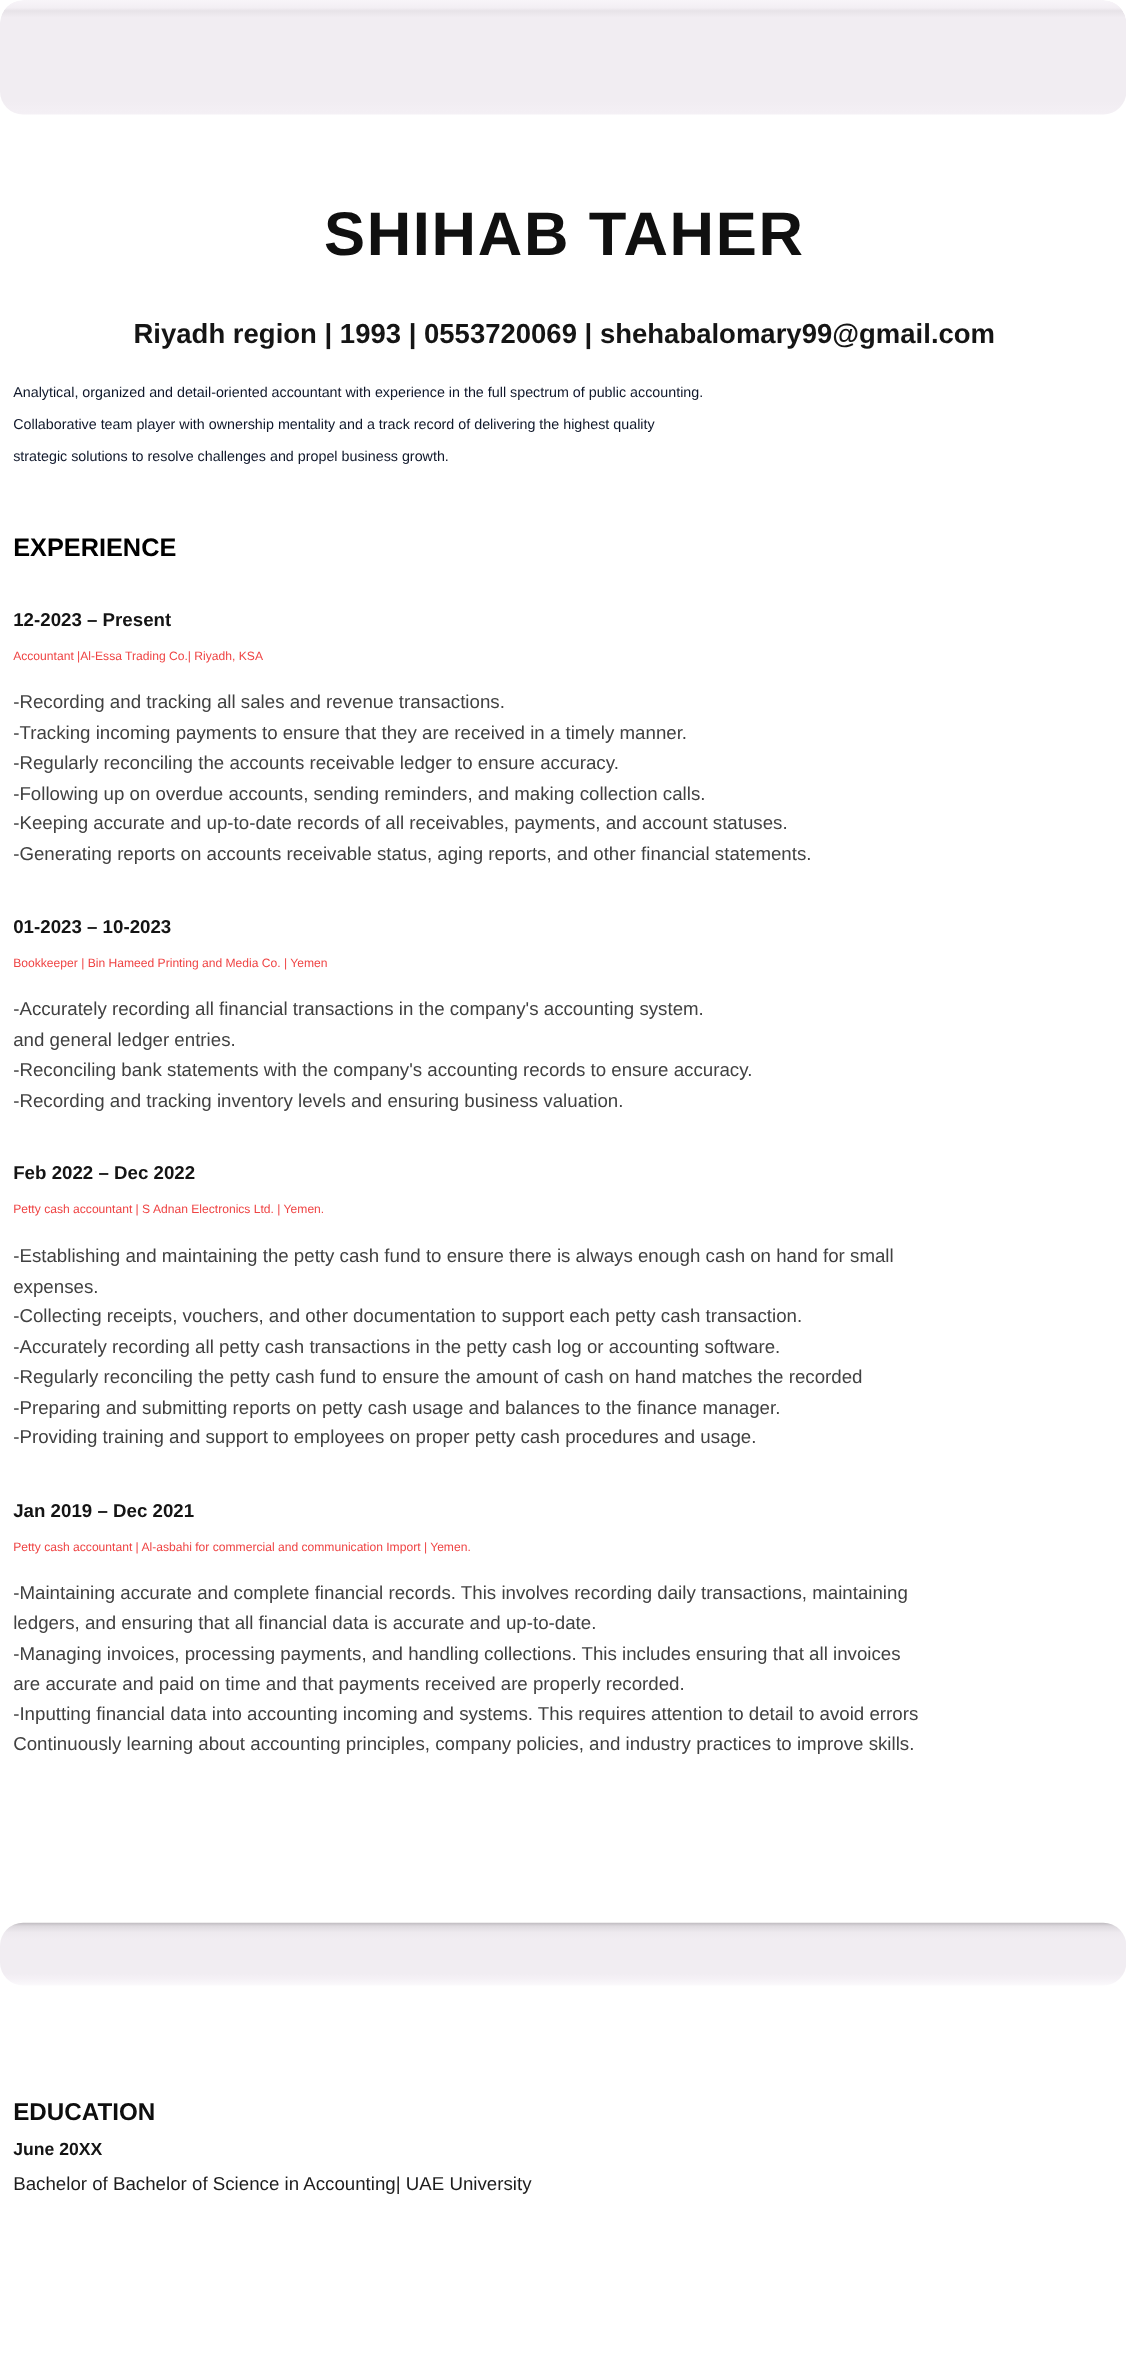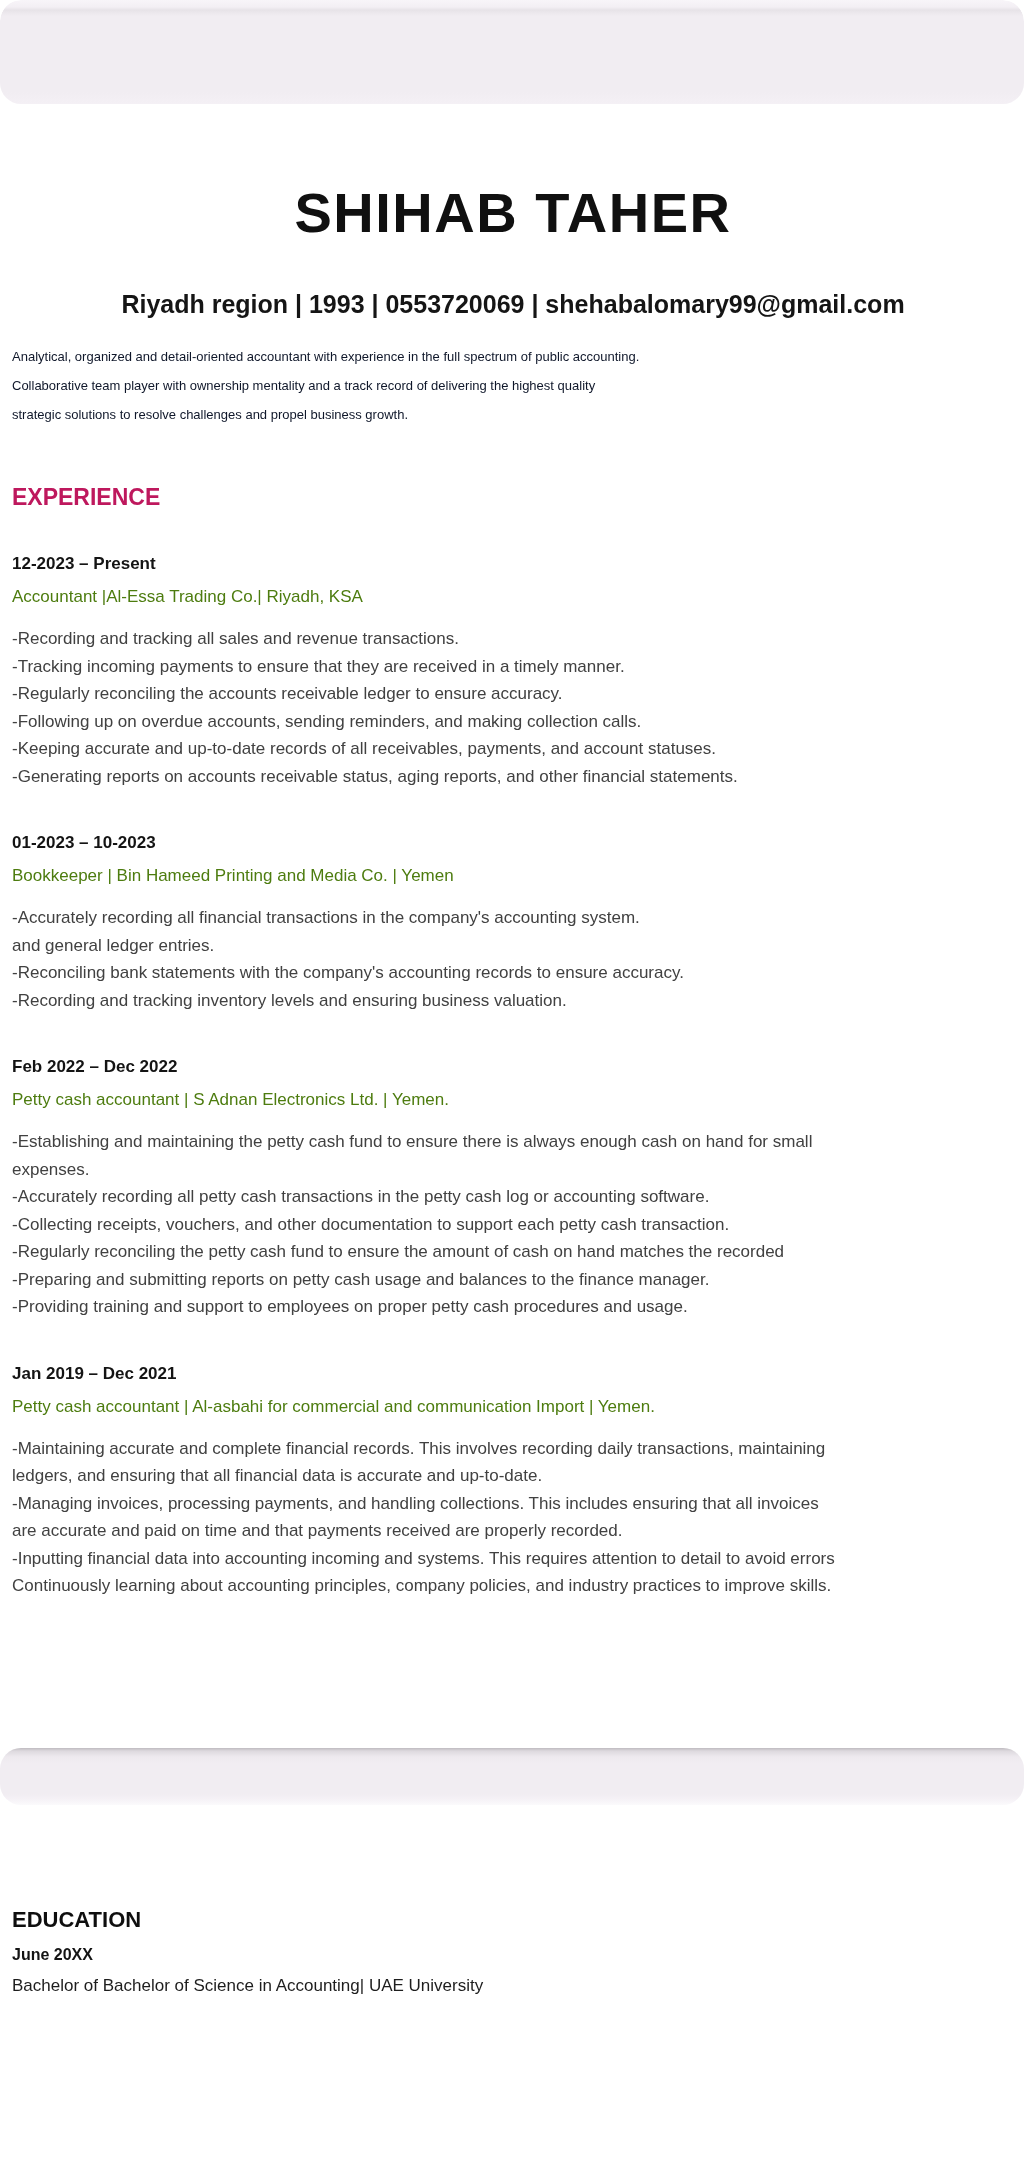--- a/index.html
+++ b/index.html
@@ -73,35 +73,35 @@
     font-size: 13px;
     line-height: 29px;
     color: #0f172a;
   }
 
   .section-heading {
     margin-top: 54px;
     font-size: 23px;
     line-height: 28px;
     font-weight: bold;
-    color: #be185d;
+    color: #000000;
   }
 
   .job { margin-top: 42px; }
   .job-dates {
     font-size: 17px;
     line-height: 22px;
     font-weight: bold;
     color: #141414;
     margin-bottom: 11px;
   }
   .job-role {
-    font-size: 17px;
+    font-size: 11px;
     line-height: 22px;
-    color: #4d7c0f;
+    color: #ef4444;
     margin-bottom: 17px;
   }
   .job-desc {
     font-size: 17px;
     line-height: 27.5px;
     color: #414141;
   }
   .line { white-space: nowrap; }
 
   .edu-heading {
@@ -168,22 +168,22 @@
             <div class="line">-Recording and tracking inventory levels and ensuring business valuation.</div>
           </div>
   </div>
 
   <div class="job">
     <div class="job-dates">Feb 2022 – Dec 2022</div>
     <div class="job-role">Petty cash accountant | S Adnan Electronics Ltd. | Yemen.</div>
     <div class="job-desc">
             <div class="line">-Establishing and maintaining the petty cash fund to ensure there is always enough cash on hand for small</div>
             <div class="line">expenses.</div>
+            <div class="line">-Collecting receipts, vouchers, and other documentation to support each petty cash transaction.</div>
             <div class="line">-Accurately recording all petty cash transactions in the petty cash log or accounting software.</div>
-            <div class="line">-Collecting receipts, vouchers, and other documentation to support each petty cash transaction.</div>
             <div class="line">-Regularly reconciling the petty cash fund to ensure the amount of cash on hand matches the recorded</div>
             <div class="line">-Preparing and submitting reports on petty cash usage and balances to the finance manager.</div>
             <div class="line">-Providing training and support to employees on proper petty cash procedures and usage.</div>
           </div>
   </div>
 
   <div class="job">
     <div class="job-dates">Jan 2019 – Dec 2021</div>
     <div class="job-role">Petty cash accountant | Al-asbahi for commercial and communication Import | Yemen.</div>
     <div class="job-desc">

